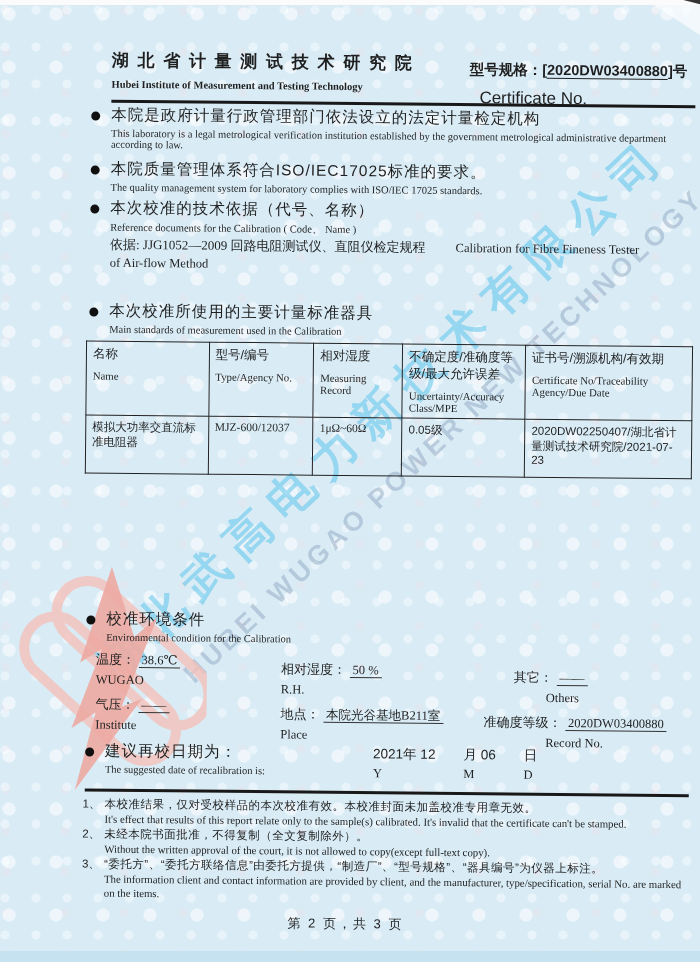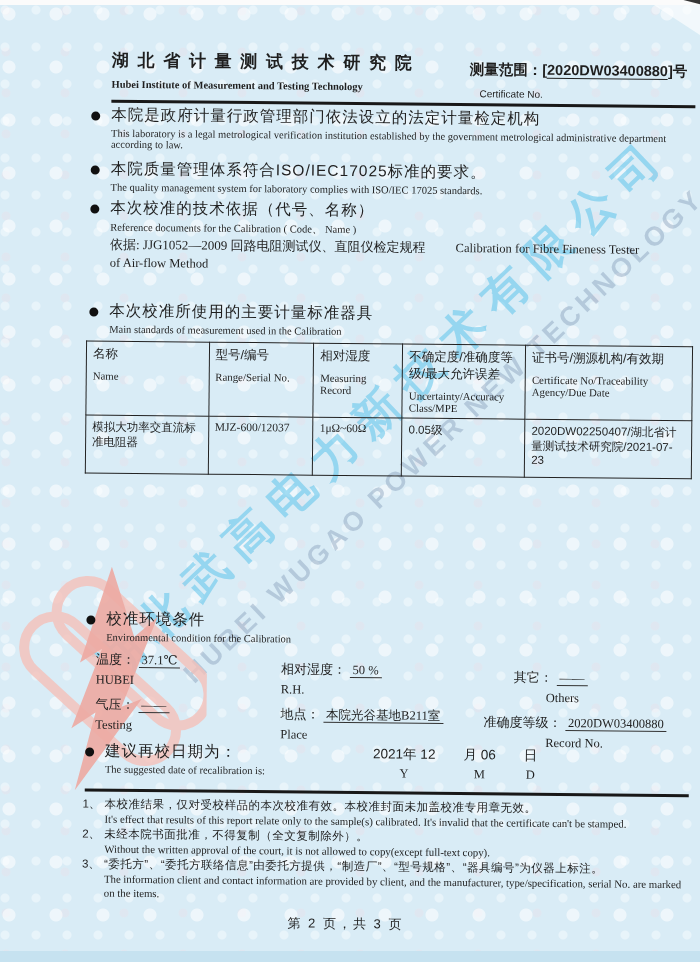--- a/index.html
+++ b/index.html
@@ -32,21 +32,21 @@
            color:rgba(128,152,180,0.42); white-space:nowrap; }
   .logo { position:absolute; left:14px; top:558px; }
 
   
   .hdr-title { position:absolute; left:108px; top:46px; font-size:17px; font-weight:bold;
                letter-spacing:2px; }
   .hdr-title-en { position:absolute; left:108px; top:76px; font-size:10.5px;
                font-family:"Liberation Serif","DejaVu Serif",serif; font-weight:bold; }
   .cert { position:absolute; left:466px; top:54px; font-size:14.5px; font-weight:600; }
   .cert .uv { border-bottom:1.3px solid #222; }
-  .cert-en { position:absolute; left:476px; top:82px; font-size:10px; }
+  .cert-en { position:absolute; left:476px; top:82px; font-size:17px; }
   .rule1 { position:absolute; left:108px; top:97px; width:584px; height:3px; background:#181818; }
   .rule2 { position:absolute; left:88px; top:786px; width:604px; height:2.5px; background:#181818; }
 
   
   .sec { position:absolute; left:88px; display:flex; gap:11px; width:606px; }
   .dot { width:9px; height:9px; background:#101010; border-radius:50%; margin-top:7px; flex:none; }
   .sec-cn { font-size:15.5px; letter-spacing:1px; }
   .sec-en { font-size:10.5px; font-family:"Liberation Serif","DejaVu Serif",serif; margin-top:2px; }
   .s-legal { top:102px; } .s-legal .sec-en { width:584px; }
   .s-quality { top:156px; }
@@ -76,21 +76,21 @@
               margin:4px 0 8px 0; }
   .env .uv { border-bottom:1.2px solid #333; padding:0 3px; font-size:12.5px;
              font-family:"Liberation Serif","DejaVu Serif",serif; }
   .envA { left:98px; top:648px; }
   .envB { left:283px; top:656px; }
   .envC { left:486px; top:662px; }
   .envC .ind { margin-left:30px; } .envC .ind2 { margin-left:62px; }
 
   
   .recal-date { position:absolute; left:376px; top:740px; display:flex; gap:28px; }
-  .rd-col { text-align:center; }
+  .rd-col { }
   .rd-top { font-size:13.5px; }
   .rd-bot { font-size:12.5px; font-family:"Liberation Serif","DejaVu Serif",serif; margin-top:3px; }
 
   
   .notes { position:absolute; left:86px; top:794px; width:610px; }
   .note { display:flex; margin-bottom:1px; }
   .note-num { width:22px; flex:none; font-size:11.5px; }
   .note-cn { font-size:11.5px; letter-spacing:0.5px; }
   .note-en { font-size:10.8px; line-height:1.3;
              font-family:"Liberation Serif","DejaVu Serif",serif; }
@@ -113,21 +113,21 @@
       <g transform="rotate(42 97 117)" stroke="#f4c1ba" stroke-width="10" fill="none" opacity="0.8">
         <rect x="6" y="52" width="184" height="62" rx="31"></rect>
         <rect x="6" y="100" width="184" height="62" rx="31"></rect>
       </g>
       <polygon points="99,6 122,76 145,56 110,146 130,138 64,230 84,152 60,168 90,88 68,102" fill="#edaaa3" opacity="0.92"></polygon>
     </svg>
 
     <div class="hdr-title">湖 北 省 计 量 测 试 技 术 研 究 院</div>
     <div class="hdr-title-en">Hubei Institute of Measurement and Testing Technology</div>
     <div class="cert">
-      <span>测量范围：</span><span>[</span><span class="uv">2020DW03400880</span><span>]号</span>
+      <span>型号规格：</span><span>[</span><span class="uv">2020DW03400880</span><span>]号</span>
     </div>
     <div class="cert-en">Certificate No.</div>
     <div class="rule1"></div>
 
     <div class="sec s-legal">
       <span class="dot"></span>
       <div>
         <div class="sec-cn">本院是政府计量行政管理部门依法设立的法定计量检定机构</div>
         <div class="sec-en">This laboratory is a legal metrological verification institution established by the government metrological administrative department according to law.</div>
       </div>
@@ -172,21 +172,21 @@
           <col style="width:167px">
         </colgroup>
       <tbody>
           <tr class="hd">
         <td>
           <div class="th-cn">名称</div>
           <div class="th-en">Name</div>
         </td>
         <td>
           <div class="th-cn">型号/编号</div>
-          <div class="th-en">Range/Serial No.</div>
+          <div class="th-en">Type/Agency No.</div>
         </td>
         <td>
           <div class="th-cn">相对湿度</div>
           <div class="th-en">Measuring Record</div>
         </td>
         <td>
           <div class="th-cn">不确定度/准确度等级/最大允许误差</div>
           <div class="th-en">Uncertainty/Accuracy Class/MPE</div>
         </td>
         <td>
@@ -208,28 +208,28 @@
       <span class="dot"></span>
       <div>
         <div class="sec-cn">校准环境条件</div>
         <div class="sec-en">Environmental condition for the Calibration</div>
       </div>
     </div>
 
     <div class="env envA">
       <div>
         <span>温度：</span>
-        <span class="uv">37.1℃</span>
-      </div>
-      <div class="sub">HUBEI</div>
+        <span class="uv">38.6℃</span>
+      </div>
+      <div class="sub">WUGAO</div>
       <div>
         <span>气压：</span>
         <span class="uv">——</span>
       </div>
-      <div class="sub">Testing</div>
+      <div class="sub">Institute</div>
     </div>
 
     <div class="env envB">
       <div>
         <span>相对湿度：</span>
         <span class="uv">50 %</span>
       </div>
       <div class="sub">R.H.</div>
       <div>
         <span>地点：</span>

